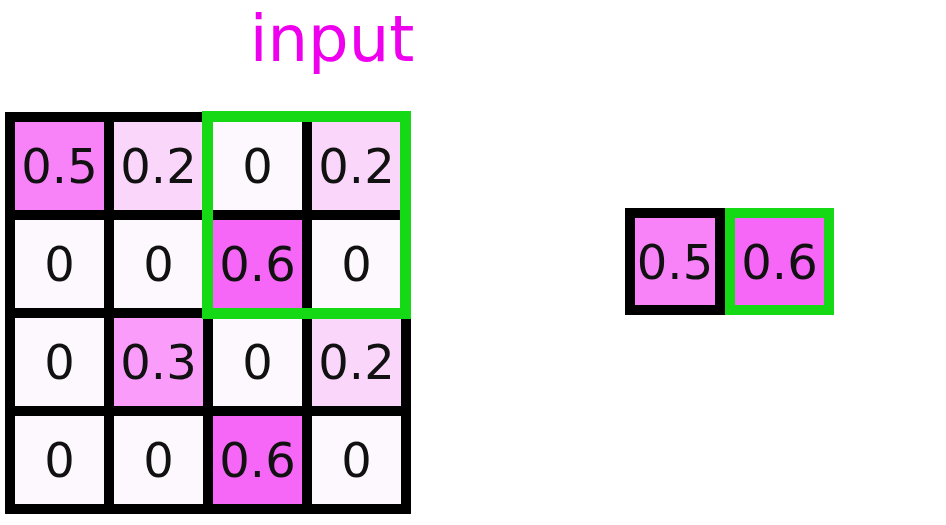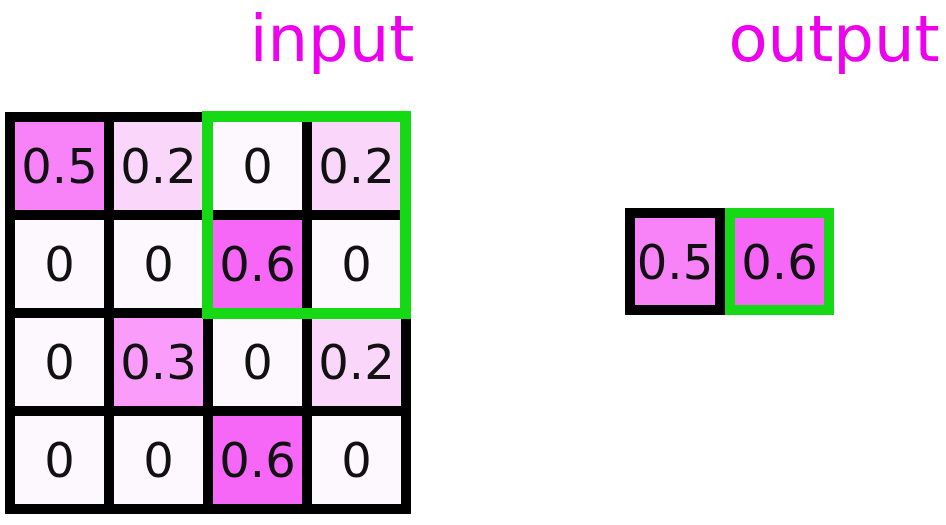--- a/index.html
+++ b/index.html
@@ -83,21 +83,20 @@
     border: 10px solid #16d916;
   }
 </style>
 </head>
 <body>
 
 <div class="figure">
 
   <div class="panel-title input" style="color: rgb(238, 0, 238);">input</div>
 
-  <div class="panel-title output" style="color: rgb(238, 0, 238);">output</div>
 
   <div class="input-grid">
     <div class="cell" style="background: rgb(248, 131, 248);">0.5</div>
     <div class="cell" style="background: rgb(251, 214, 251);">0.2</div>
     <div class="cell" style="background: rgb(253, 248, 253);">0</div>
     <div class="cell" style="background: rgb(251, 214, 251);">0.2</div>
     <div class="cell" style="background: rgb(253, 248, 253);">0</div>
     <div class="cell" style="background: rgb(253, 248, 253);">0</div>
     <div class="cell" style="background: rgb(247, 103, 247);">0.6</div>
     <div class="cell" style="background: rgb(253, 248, 253);">0</div>

